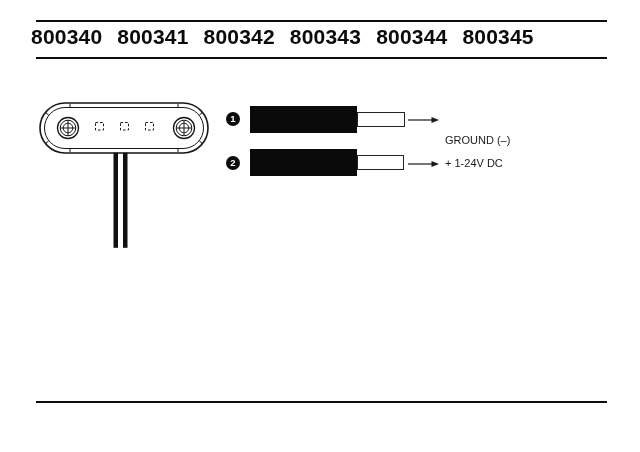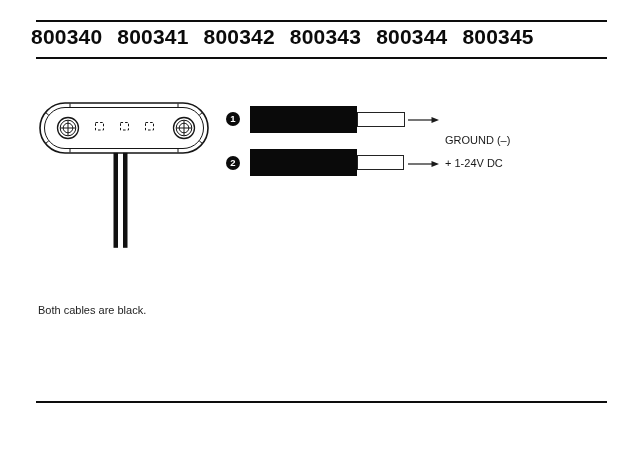--- a/index.html
+++ b/index.html
@@ -119,17 +119,16 @@
   </div>
   <div class="cable-black row2"></div>
   <div class="cable-bare row2"></div>
   <svg class="arrow row2" viewBox="0 0 31 8" xmlns="http://www.w3.org/2000/svg">
     <line x1="0" y1="4" x2="24" y2="4" stroke="#1a1a1a" stroke-width="1.2"></line>
     <path d="M23.5 0.9 L31 4 L23.5 7.1 Z" fill="#1a1a1a"></path>
   </svg>
   <div class="cable-label row2">+ 1-24V DC</div>
 
   <div class="notes">
-    <div>Both cables are black.</div>
   </div>
 
   <div class="rule rule-bottom"></div>
 </div>
 
 </body></html>

